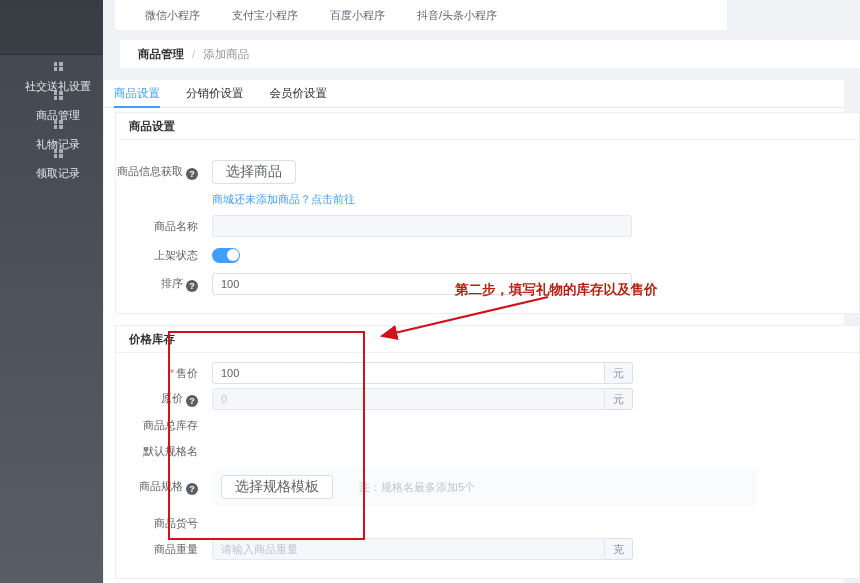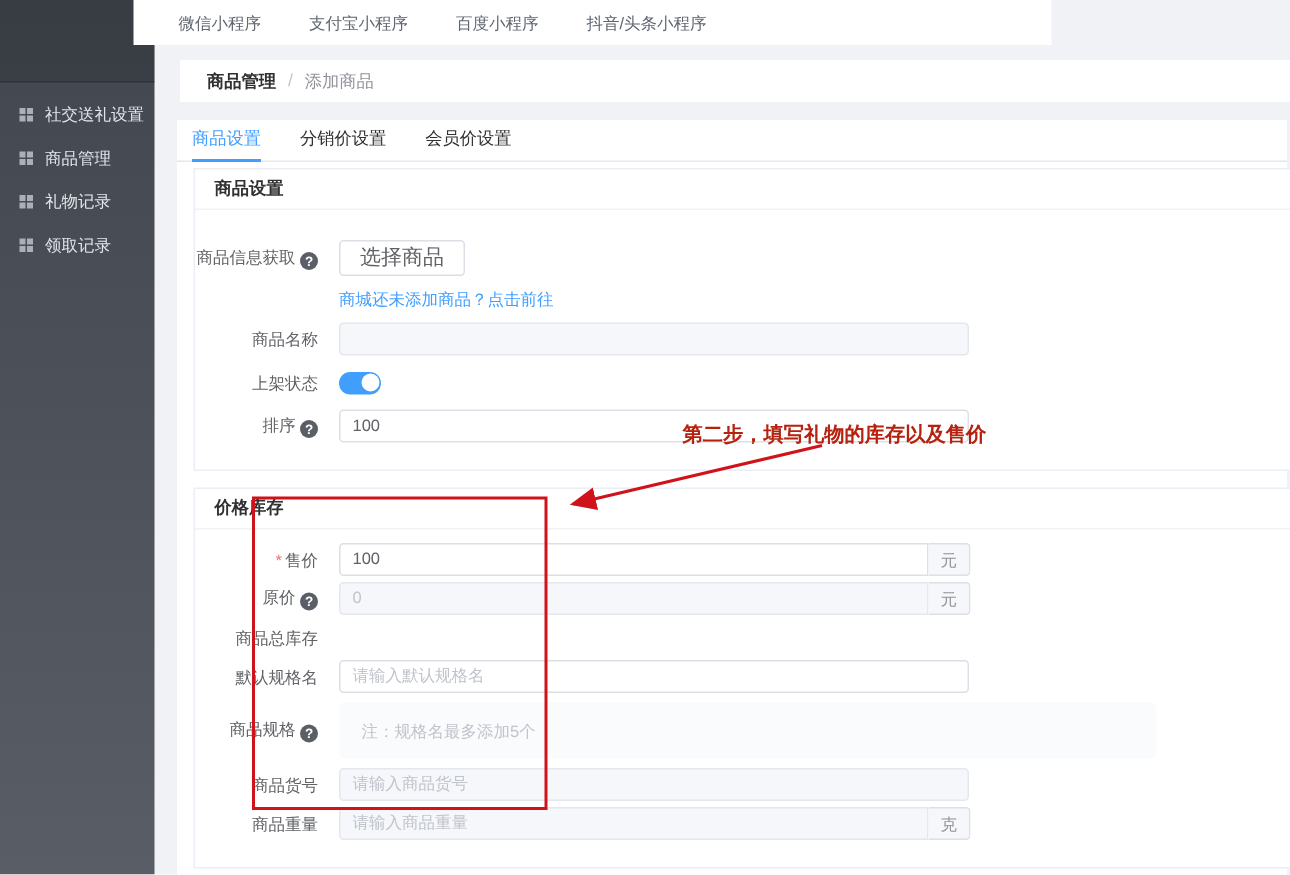--- a/index.html
+++ b/index.html
@@ -17,45 +17,46 @@
   }
   .sb-header {
     height:55px; background:rgba(0,0,0,0.14);
     border-bottom:1px solid rgba(0,0,0,0.18);
   }
   .sb-menu { padding-top:7px; }
   .sb-item {
     height:29px; display:flex; align-items:center; gap:8px;
     padding-left:13px; color:#e2e5ea; font-size:11px; cursor:pointer;
     white-space:nowrap;
+    flex-direction:column;
   }
   .grid-icon {
     width:9px; height:9px; flex:none;
     display:grid; grid-template-columns:1fr 1fr; grid-template-rows:1fr 1fr; gap:1.5px;
   }
   .grid-icon i { background:#aab0b9; }
   
   #topbar {
-    position:absolute; left:89px; top:0; width:612px; height:30px;
+    position:absolute; left:115px; top:0; width:612px; height:30px;
     background:#fff; display:flex; align-items:center; gap:32px;
     padding-left:30px; font-size:11px; color:#5f6670;
   }
   .topnav-item { cursor:pointer; white-space:nowrap; }
   
   #breadcrumb-panel {
     position:absolute; left:120px; top:40px; width:740px; height:28px;
     background:#fff; display:flex; align-items:center; padding-left:18px;
     font-size:11.5px;
   }
   .bc-current { color:#303133; font-weight:bold; }
   .bc-sep { margin:0 8px; color:#c0c4cc; }
   .bc-page { color:#909399; }
   
   #main-panel {
-    position:absolute; left:118px; top:80px; width:740px; height:503px;
+    position:absolute; left:104px; top:80px; width:740px; height:503px;
     background:#fff;
   }
   .tabbar {
     height:28px; border-bottom:1px solid #e4e7ed;
     display:flex; padding-left:10px; gap:26px; font-size:11.5px;
   }
   .tab {
     height:28px; line-height:27px; cursor:pointer; color:#303133;
     border-bottom:2px solid transparent; white-space:nowrap;
   }
@@ -108,21 +109,21 @@
     background:#409eff; cursor:pointer;
   }
   .toggle::after {
     content:""; position:absolute; right:1.5px; top:1.5px;
     width:12px; height:12px; border-radius:50%; background:#fff;
   }
   .spec-panel {
     width:545px; min-height:38px; background:#fafbfc; border-radius:4px;
     display:flex; align-items:center; padding-left:9px; gap:8px;
   }
-  .spec-note { font-size:11px; color:#c0c4cc; margin-left:6px; white-space:nowrap; }
+  .spec-note { font-size:11px; color:#c0c4cc; margin-left:18px; white-space:nowrap; }
   .mt10 { margin-top:10px; }
   .mb8 { margin-bottom:8px; }
   
   #red-rect {
     position:absolute; left:168px; top:331px; width:197px; height:209px;
     border:2px solid #d0121b; z-index:40; pointer-events:none;
   }
   #anno-text {
     position:absolute; left:455px; top:281px; z-index:41; pointer-events:none;
     font-family:"Liberation Serif","DejaVu Serif",serif;
@@ -245,33 +246,32 @@
         <div class="unit-group">
           <input class="inp gray" value="0" style="">
           <div class="unit">元</div>
         </div>
       </div>
       <div class="frow">
         <div class="flabel">商品总库存</div>
       </div>
       <div class="frow">
         <div class="flabel">默认规格名</div>
-        <input class="inp" placeholder="请输入默认规格名" style="">
       </div>
       <div class="frow" style="margin:6px 0;">
         <div class="flabel">
           <span>商品规格</span><span class="info-icon">?</span>
         </div>
         <div class="spec-panel">
+          <button class="btn">选择规格模板</button>
           <span class="spec-note">注：规格名最多添加5个</span>
         </div>
       </div>
       <div class="frow" style="margin-top:6px;">
         <div class="flabel">商品货号</div>
-        <input class="inp gray" placeholder="请输入商品货号" style="">
       </div>
       <div class="frow">
         <div class="flabel">商品重量</div>
         <div class="unit-group">
           <input class="inp gray" placeholder="请输入商品重量" style="">
           <div class="unit">克</div>
         </div>
       </div>
     </div>
   </div>

